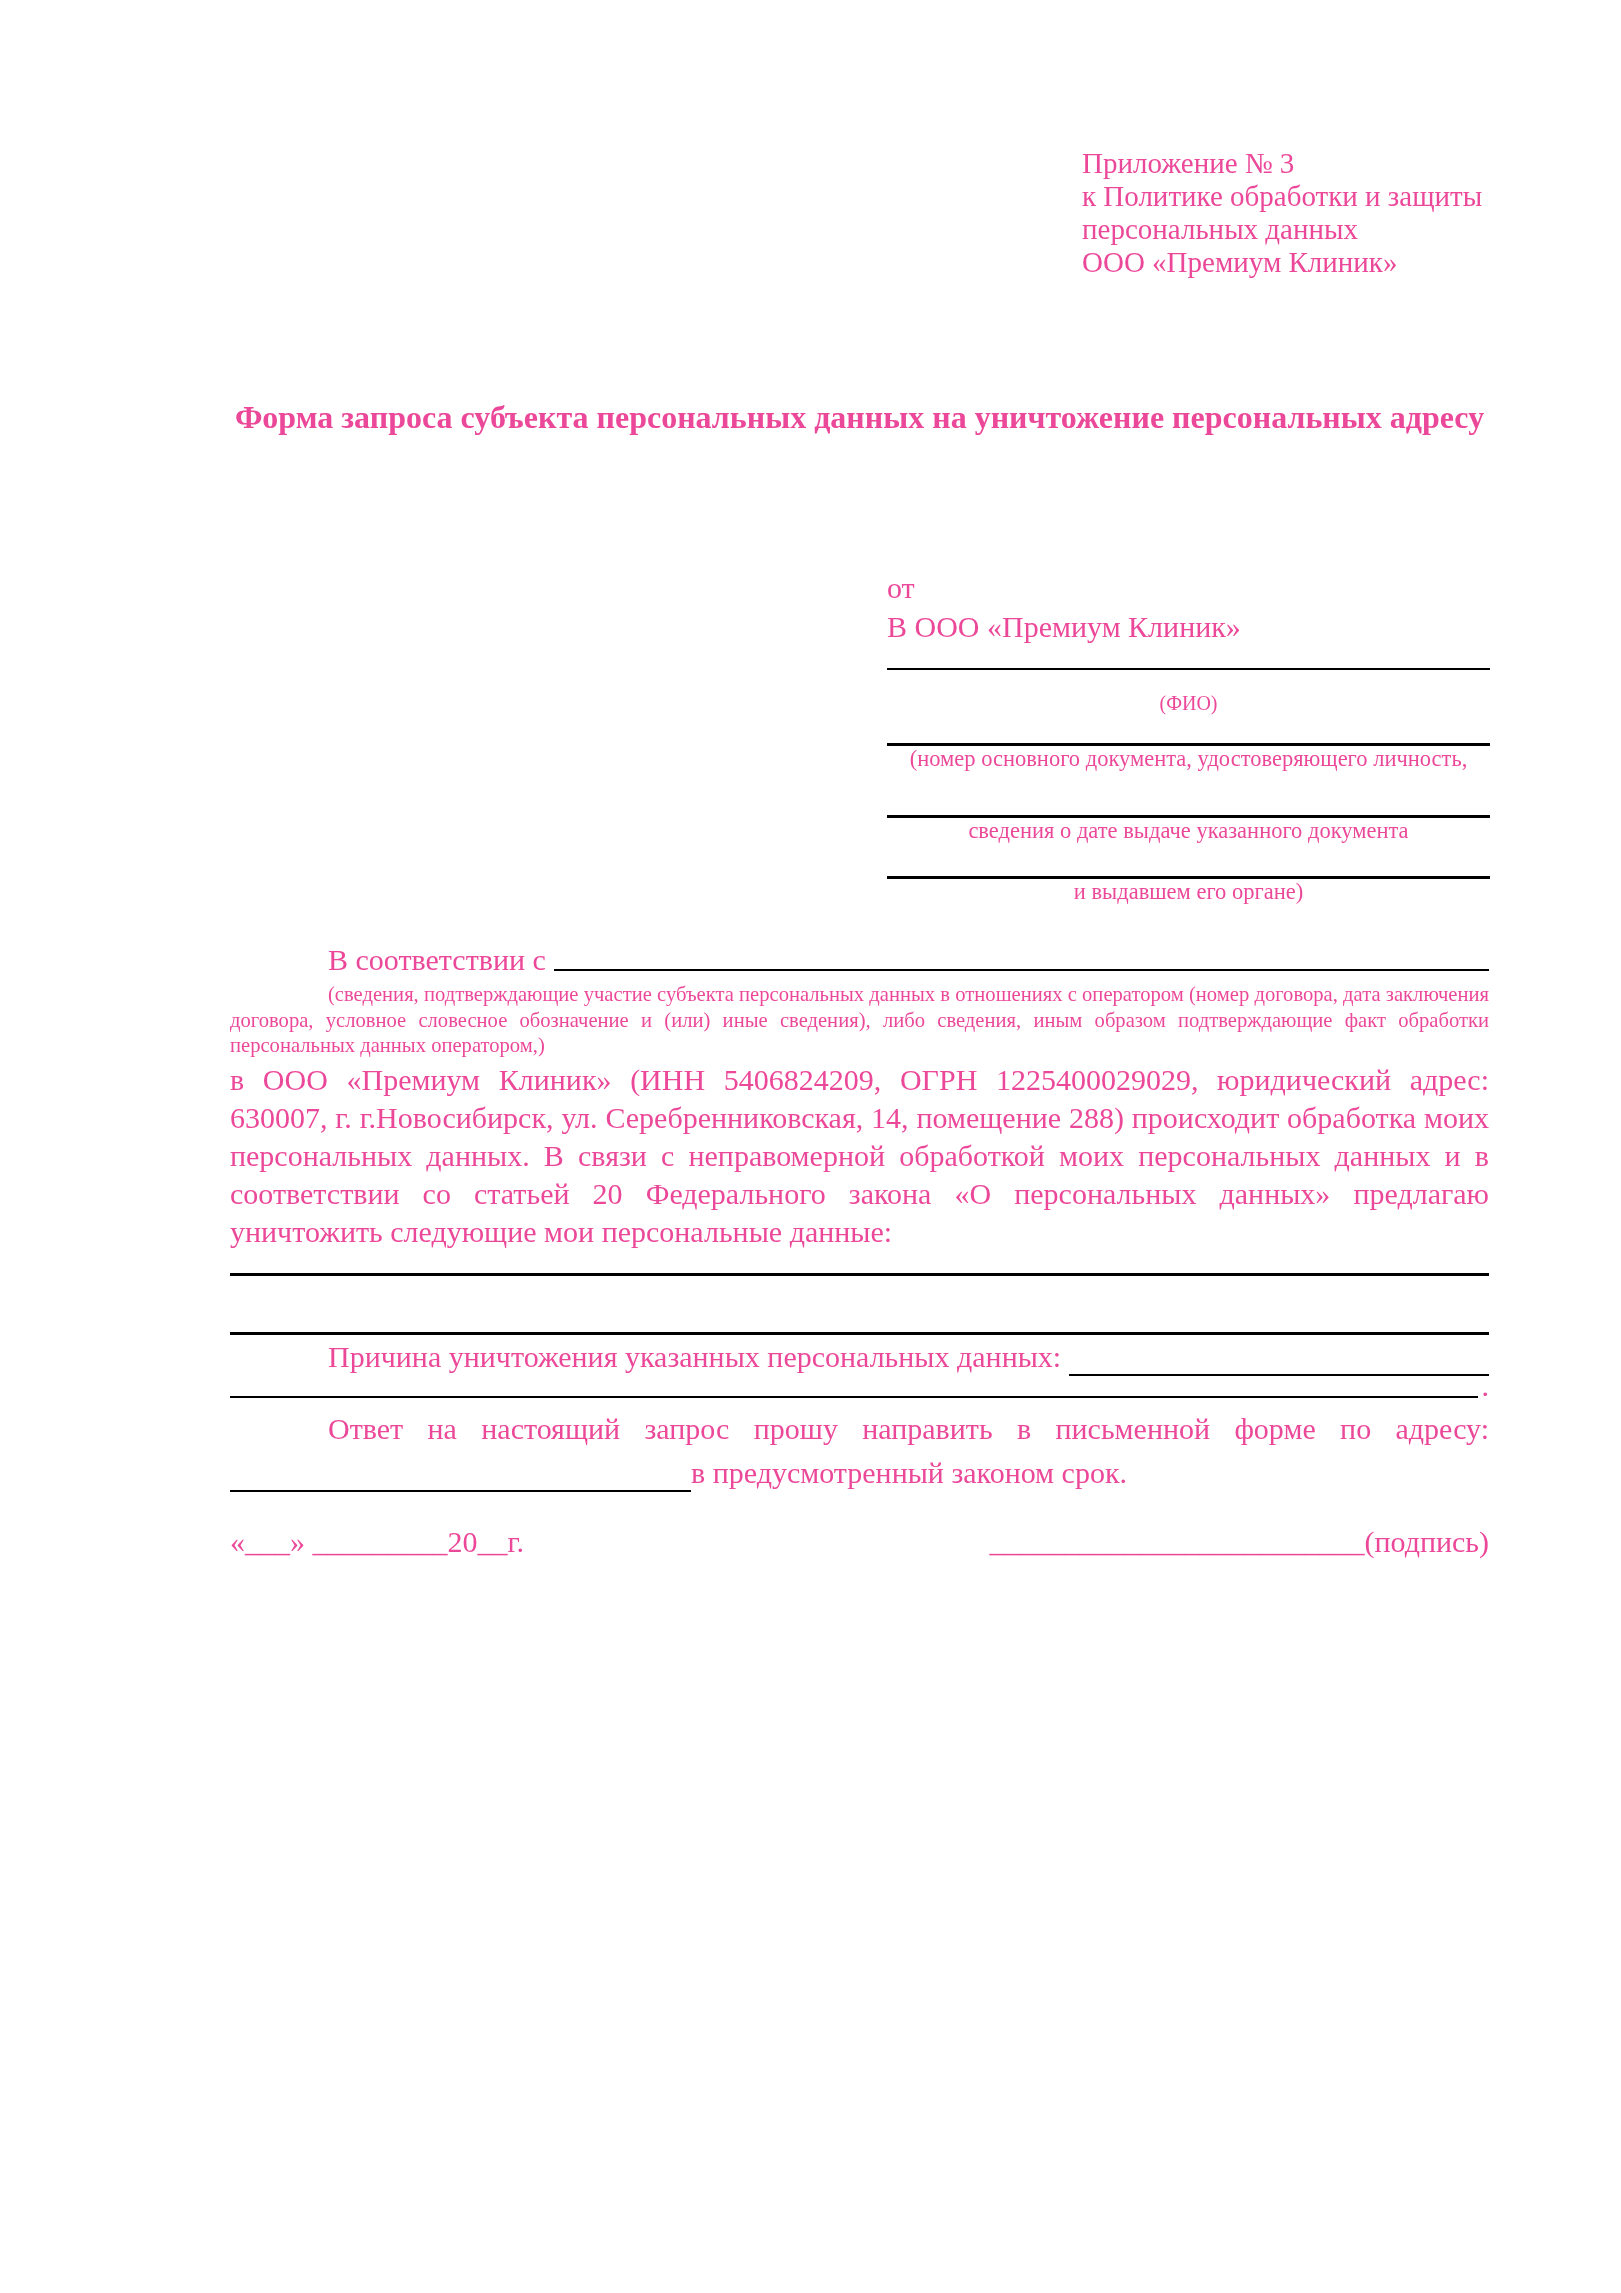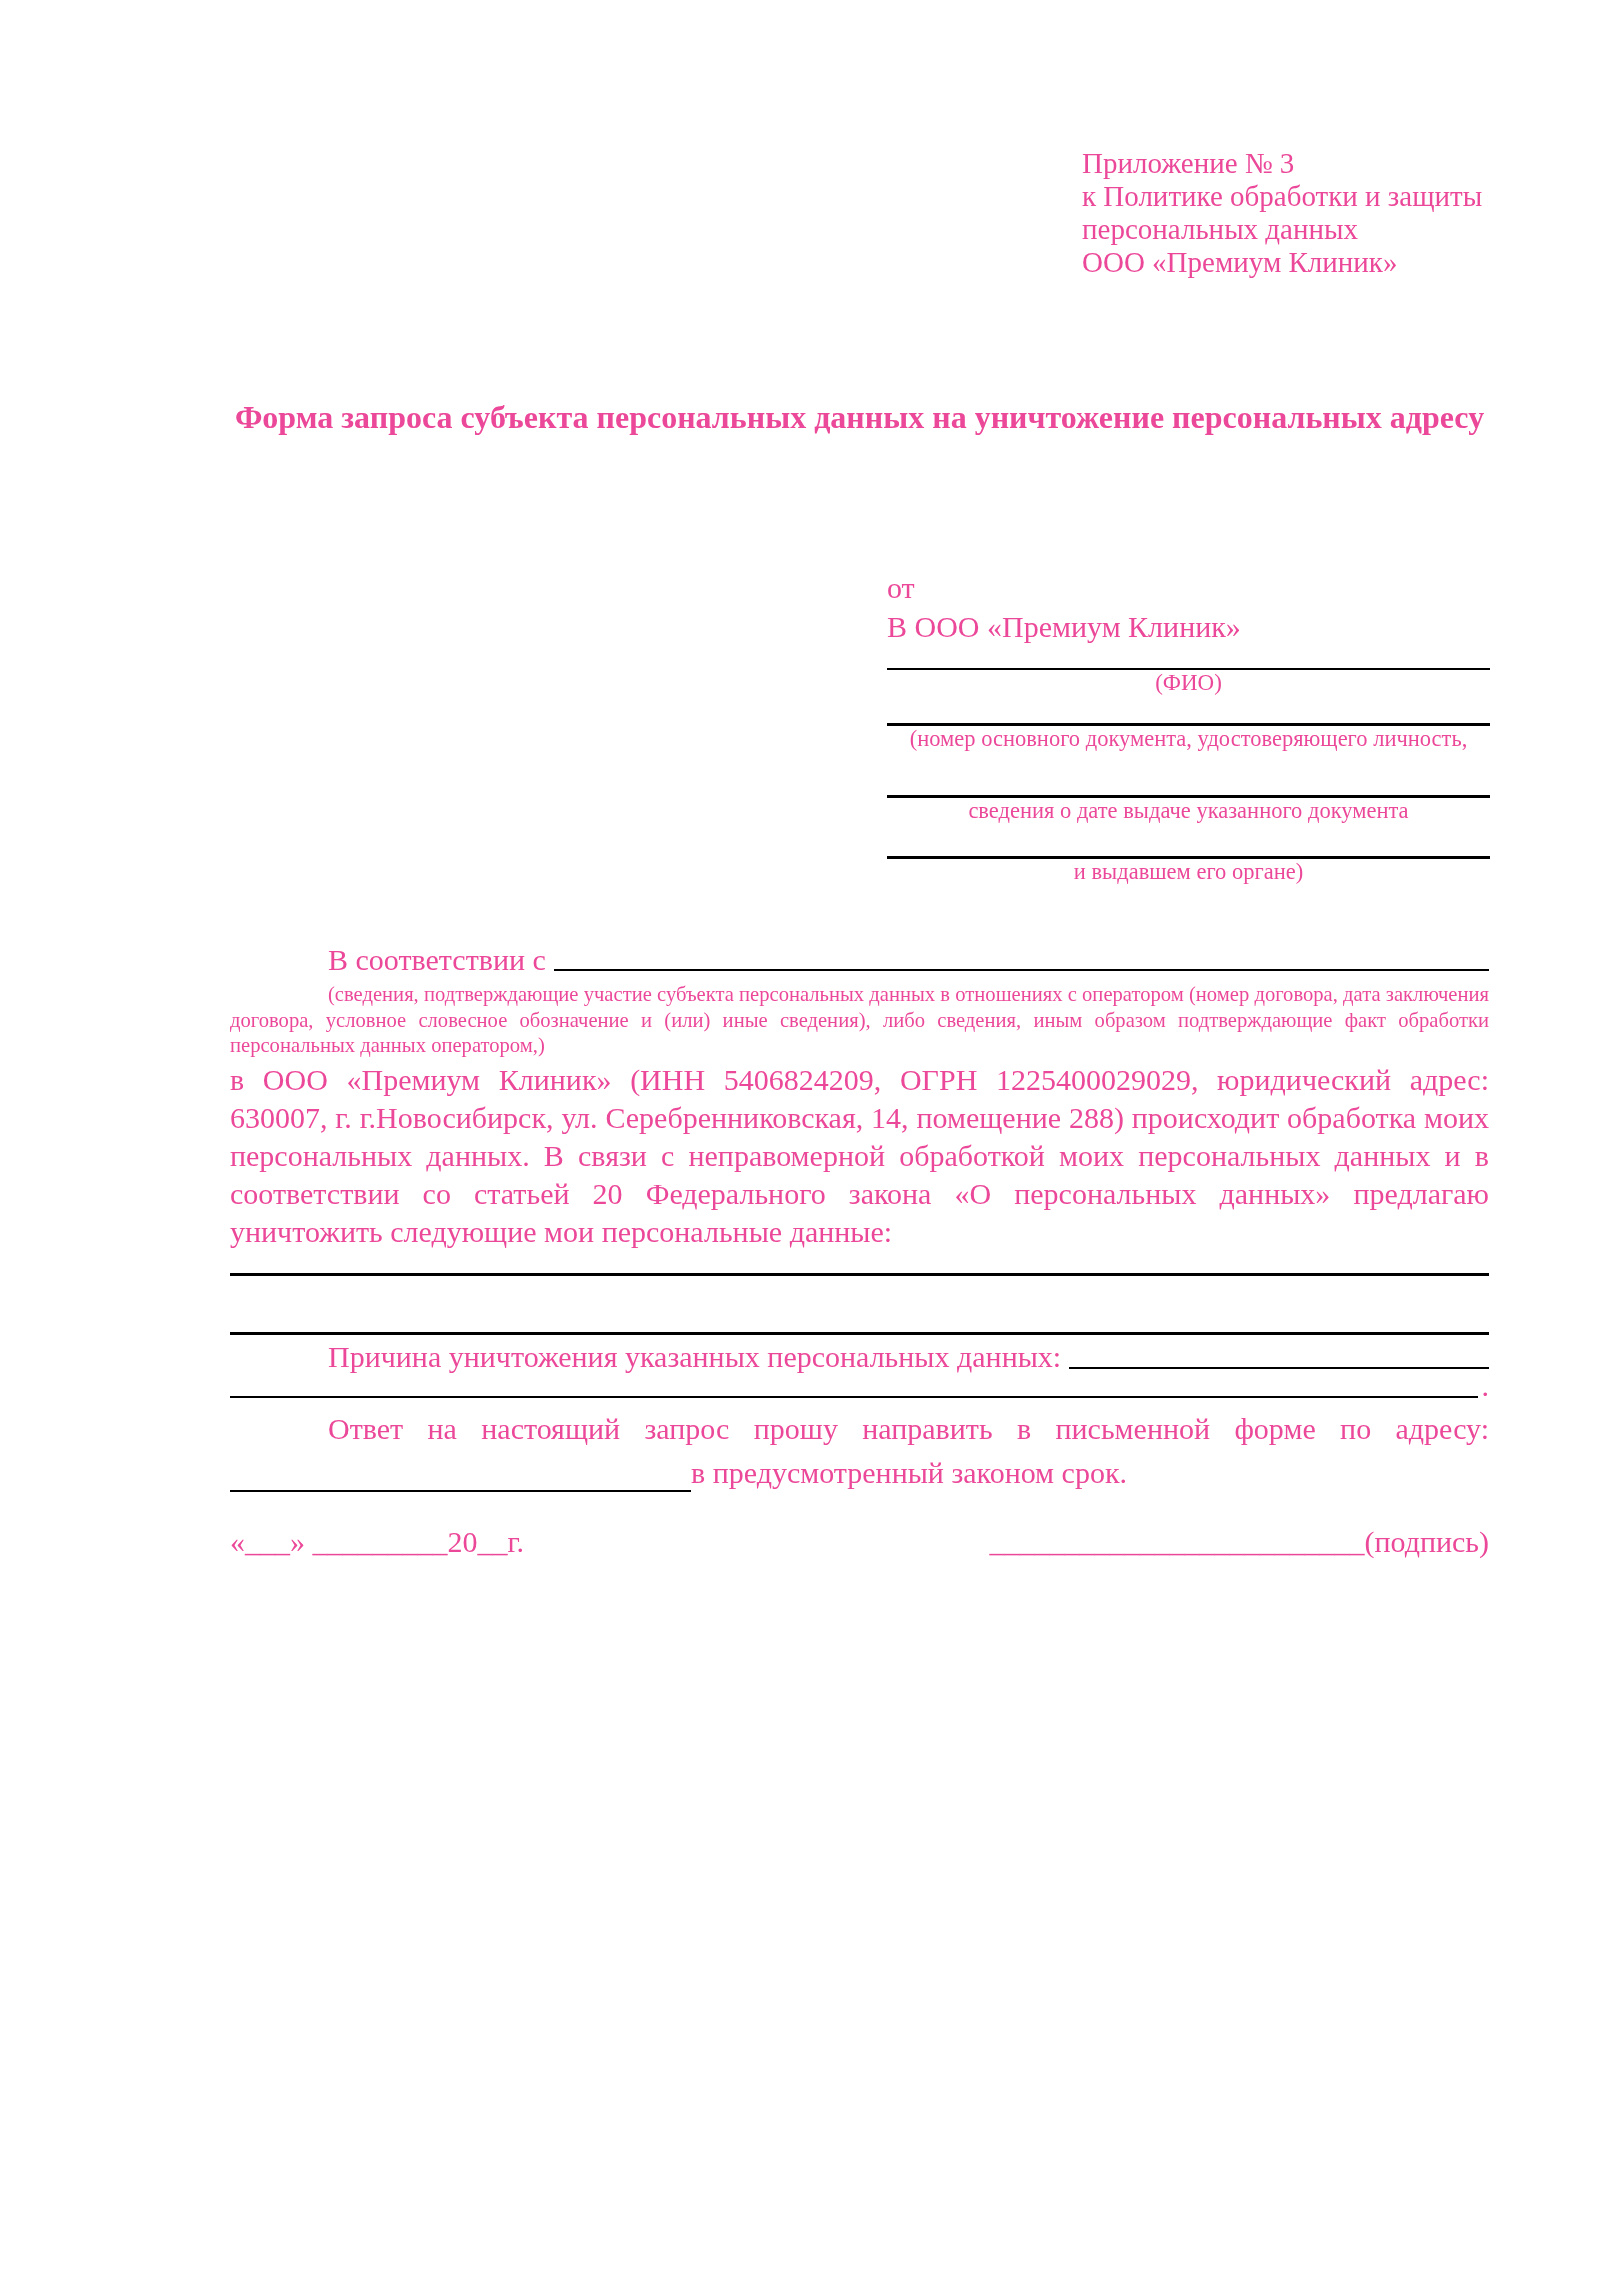--- a/index.html
+++ b/index.html
@@ -43,21 +43,21 @@
     font-size: 30px;
     line-height: 39px;
   }
   .rule { height: 2.9px; background: #000; }
   .addressee .rule-1 { margin-top: 21.6px; }
   .cap {
     text-align: center;
     font-size: 22.5px;
     line-height: 26.5px;
   }
-  .cap-fio { font-size: 23px; }
+  .cap-fio { font-size: 20px; margin-top: 20px; }
   .addressee .rule-2 { margin-top: 26.5px; }
   .addressee .rule-3 { margin-top: 42px; }
   .addressee .rule-4 { margin-top: 32px; }
 
   
   .accordance {
     position: absolute;
     left: 230px;
     top: 939px;
     width: 1259px;
@@ -95,20 +95,21 @@
   .blank-rule-1 { top: 1273px; }
   .blank-rule-2 { top: 1332px; }
   .reason-row {
     position: absolute;
     left: 230px;
     top: 1337px;
     width: 1259px;
     display: flex;
     font-size: 30px;
     line-height: 39px;
+    align-items: flex-end;
   }
   .reason-row .label { white-space: nowrap; padding-left: 98px; }
   .reason-cont {
     position: absolute;
     left: 230px;
     top: 1366px;
     width: 1259px;
     display: flex;
     font-size: 30px;
     line-height: 39px;

